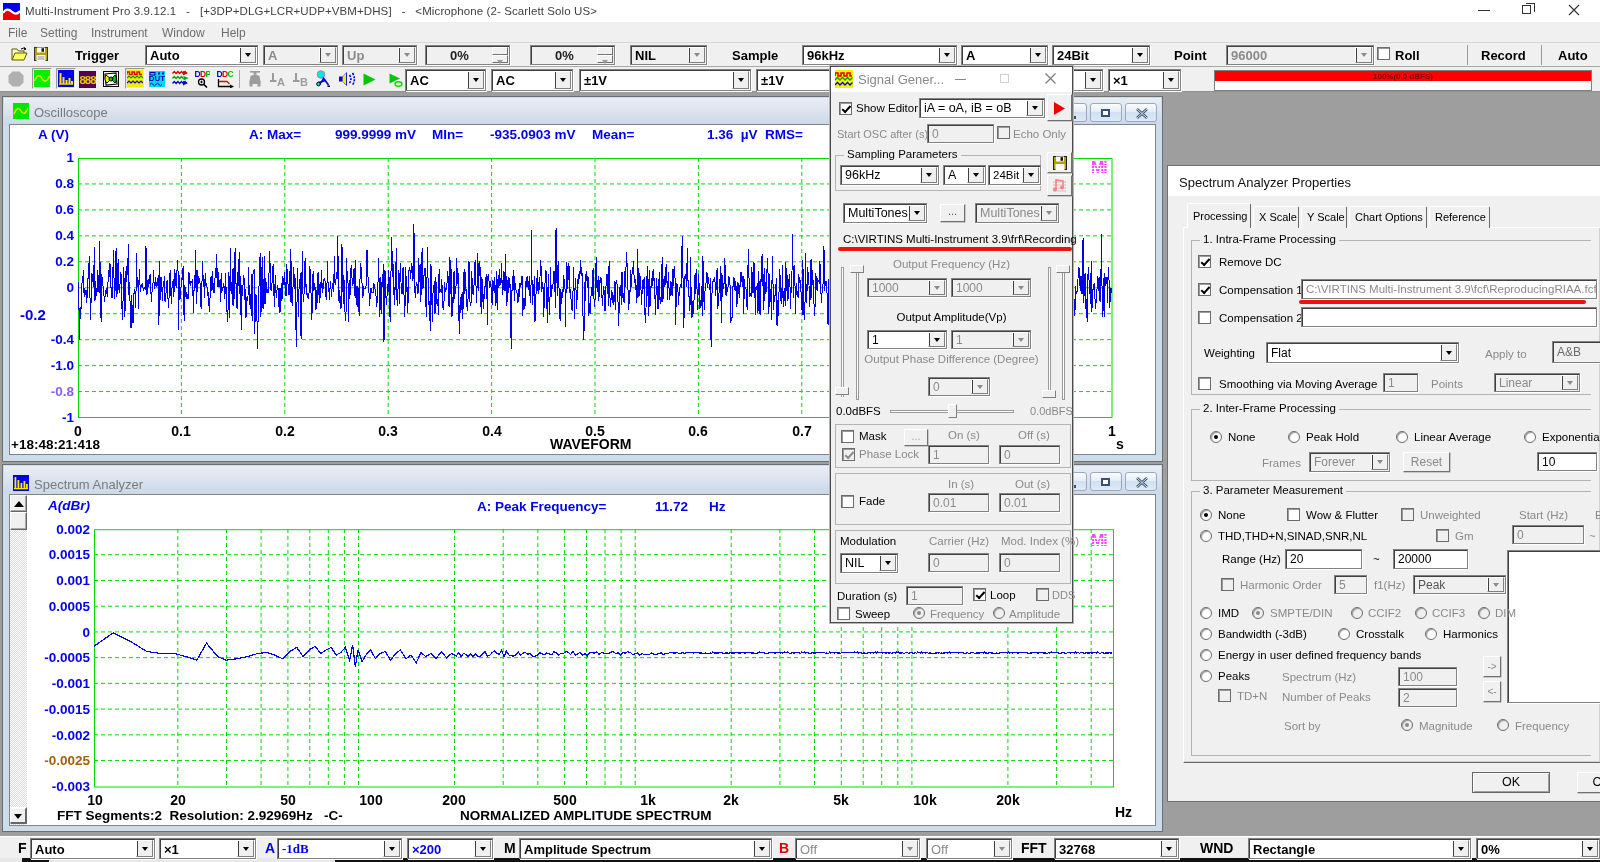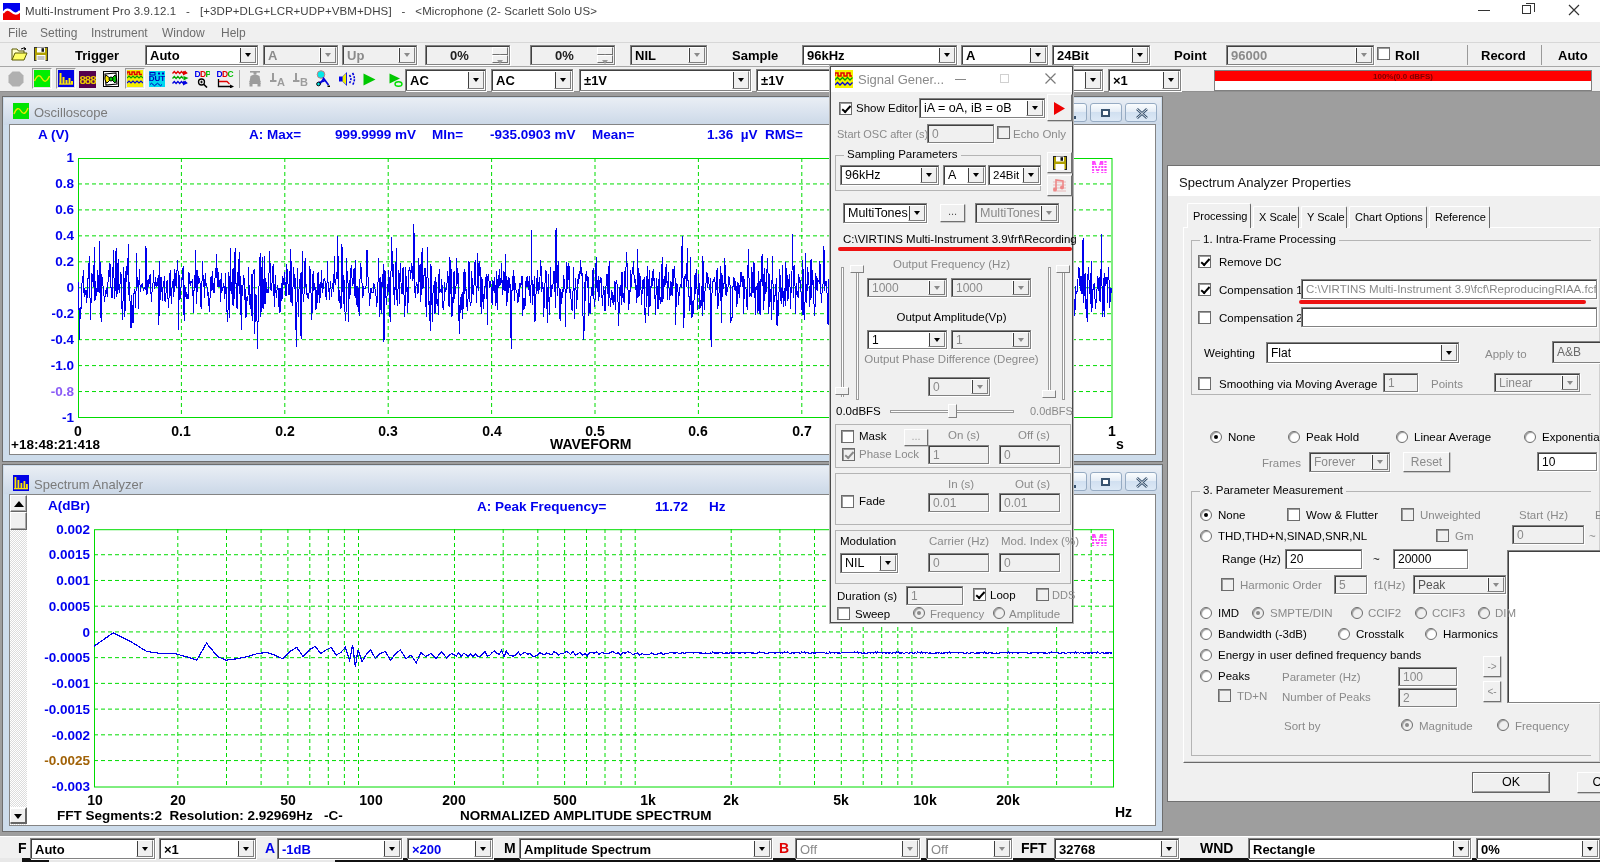--- a/index.html
+++ b/index.html
@@ -304,21 +304,21 @@
 <div class="lbl b" style="left:432px;top:127px;font-size:13.5px;color:#0000ee;">MIn=</div>
 <div class="lbl b" style="left:490px;top:127px;font-size:13.5px;color:#0000ee;">-935.0903 mV</div>
 <div class="lbl b" style="left:592px;top:127px;font-size:13.5px;color:#0000ee;">Mean=</div>
 <div class="lbl b" style="left:707px;top:127px;font-size:13.5px;color:#0000ee;">1.36&nbsp;&nbsp;µV&nbsp;&nbsp;RMS=</div>
 <div class="lbl b" style="left:20px;top:150px;width:54px;text-align:right;font-size:13.5px;color:#0000ee;">1</div>
 <div class="lbl b" style="left:20px;top:176px;width:54px;text-align:right;font-size:13.5px;color:#0000ee;">0.8</div>
 <div class="lbl b" style="left:20px;top:202px;width:54px;text-align:right;font-size:13.5px;color:#0000ee;">0.6</div>
 <div class="lbl b" style="left:20px;top:228px;width:54px;text-align:right;font-size:13.5px;color:#0000ee;">0.4</div>
 <div class="lbl b" style="left:20px;top:254px;width:54px;text-align:right;font-size:13.5px;color:#0000ee;">0.2</div>
 <div class="lbl b" style="left:20px;top:280px;width:54px;text-align:right;font-size:13.5px;color:#0000ee;">0</div>
-<div class="lbl b" style="left:20px;top:306px;width:54px;text-align:right;font-size:13px;color:#0000ee;">-0.2</div>
+<div class="lbl b" style="left:20px;top:306px;width:54px;font-size:15px;color:#0000ee;">-0.2</div>
 <div class="lbl b" style="left:20px;top:332px;width:54px;text-align:right;font-size:13.5px;color:#0000ee;">-0.4</div>
 <div class="lbl b" style="left:20px;top:358px;width:54px;text-align:right;font-size:13.5px;color:#0000ee;">-1.0</div>
 <div class="lbl b" style="left:20px;top:384px;width:54px;text-align:right;font-size:13.5px;color:#8b5cf6;">-0.8</div>
 <div class="lbl b" style="left:20px;top:410px;width:54px;text-align:right;font-size:13.5px;color:#0000ee;">-1</div>
 <div class="lbl b" style="left:53px;top:423px;width:50px;text-align:center;font-size:14px;">0</div>
 <div class="lbl b" style="left:156px;top:423px;width:50px;text-align:center;font-size:14px;">0.1</div>
 <div class="lbl b" style="left:260px;top:423px;width:50px;text-align:center;font-size:14px;">0.2</div>
 <div class="lbl b" style="left:363px;top:423px;width:50px;text-align:center;font-size:14px;">0.3</div>
 <div class="lbl b" style="left:467px;top:423px;width:50px;text-align:center;font-size:14px;">0.4</div>
 <div class="lbl b" style="left:570px;top:423px;width:50px;text-align:center;font-size:14px;">0.5</div>
@@ -374,21 +374,21 @@
   <div class="abs" style="left:0;top:0;width:17px;height:17px;background:#f0f0f0;border:1px solid #fff;border-right-color:#666;border-bottom-color:#666;box-shadow:inset -1px -1px 0 #a8a8a8;">
         <i style="position:absolute;left:3px;top:5px;border:5px solid transparent;border-bottom:6px solid #000;border-top:none;"></i>
       </div>
   <div class="abs" style="left:0;top:17px;width:17px;height:18px;background:#f0f0f0;border:1px solid #fff;border-right-color:#666;border-bottom-color:#666;box-shadow:inset -1px -1px 0 #a8a8a8;"></div>
   <div class="abs" style="left:0;top:312px;width:17px;height:17px;background:#f0f0f0;border:1px solid #fff;border-right-color:#666;border-bottom-color:#666;box-shadow:inset -1px -1px 0 #a8a8a8;">
         <i style="position:absolute;left:3px;top:5px;border:5px solid transparent;border-top:6px solid #000;border-bottom:none;"></i>
       </div>
  </div>
 </div>
 
-<div class="lbl b" style="left:48px;top:498px;font-size:13.5px;color:#0000ee;">A(dBr)</div>
+<div class="lbl b" style="left:48px;top:498px;font-size:13.5px;color:#0000ee;font-style:italic;">A(dBr)</div>
 <div class="lbl b" style="left:477px;top:499px;font-size:13.5px;color:#0000ee;">A: Peak Frequency=</div>
 <div class="lbl b" style="left:655px;top:499px;font-size:13.5px;color:#0000ee;">11.72</div>
 <div class="lbl b" style="left:709px;top:499px;font-size:13.5px;color:#0000ee;">Hz</div>
 <div class="lbl b" style="left:18px;top:522px;width:72px;text-align:right;font-size:13.5px;color:#0000ee;">0.002</div>
 <div class="lbl b" style="left:18px;top:547px;width:72px;text-align:right;font-size:13.5px;color:#0000ee;">0.0015</div>
 <div class="lbl b" style="left:18px;top:573px;width:72px;text-align:right;font-size:13.5px;color:#0000ee;">0.001</div>
 <div class="lbl b" style="left:18px;top:599px;width:72px;text-align:right;font-size:13.5px;color:#0000ee;">0.0005</div>
 <div class="lbl b" style="left:18px;top:625px;width:72px;text-align:right;font-size:13.5px;color:#0000ee;">0</div>
 <div class="lbl b" style="left:18px;top:650px;width:72px;text-align:right;font-size:13.5px;color:#0000ee;">-0.0005</div>
 <div class="lbl b" style="left:18px;top:676px;width:72px;text-align:right;font-size:13.5px;color:#0000ee;">-0.001</div>
@@ -433,21 +433,21 @@
 <div class="combo" style="left:30px;top:838px;width:125px;height:21px;">
     <span class="tx b" style="font-size:13px;">Auto</span>
     <span class="ar"></span>
   </div>
 <div class="combo" style="left:159px;top:838px;width:97px;height:21px;">
     <span class="tx b" style="font-size:13px;">×1</span>
     <span class="ar"></span>
   </div>
 <div class="lbl b" style="left:265px;top:840px;font-size:14px;color:#0000ee;">A</div>
 <div class="combo" style="left:277px;top:838px;width:125px;height:21px;">
-    <span class="tx b" style="font-size:13px;color:#0000ee;">-1dB</span>
+    <span class="tx b" style="font-size:13px;color:#0000ee;font-family:Liberation Serif, serif;">-1dB</span>
     <span class="ar"></span>
   </div>
 <div class="combo" style="left:407px;top:838px;width:86px;height:21px;">
     <span class="tx b" style="font-size:13px;color:#0000ee;">×200</span>
     <span class="ar"></span>
   </div>
 <div class="lbl b" style="left:504px;top:840px;font-size:14px;">M</div>
 <div class="combo" style="left:519px;top:838px;width:253px;height:21px;">
     <span class="tx b" style="font-size:13px;">Amplitude Spectrum</span>
     <span class="ar"></span>
@@ -694,20 +694,23 @@
     <div class="lbl" style="left:51px;top:212px;">Smoothing via Moving Average</div>
  <div class="fld dis" style="left:215px;top:207px;width:35px;height:19px;">
       <span class="tx" style="font-size:12px;">1</span>
     </div>
  <div class="lbl dis-t" style="left:263px;top:212px;">Points</div>
  <div class="combo dis" style="left:326px;top:207px;width:86px;height:19px;">
       <span class="tx" style="font-size:12px;">Linear</span>
       <span class="ar"></span>
     </div>
 
+ <div class="grp" style="left:23px;top:243px;width:400px;height:72px;border-right:none;">
+      <span>2. Inter-Frame Processing</span>
+    </div>
  <div class="rad on" style="left:42px;top:265px;"></div>
     <div class="lbl" style="left:60px;top:265px;">None</div>
  <div class="rad" style="left:120px;top:265px;"></div>
     <div class="lbl" style="left:138px;top:265px;">Peak Hold</div>
  <div class="rad" style="left:228px;top:265px;"></div>
     <div class="lbl" style="left:246px;top:265px;">Linear Average</div>
  <div class="rad" style="left:356px;top:265px;"></div>
     <div class="lbl" style="left:374px;top:265px;">Exponential A</div>
  <div class="lbl dis-t" style="left:94px;top:291px;">Frames</div>
  <div class="combo dis" style="left:141px;top:286px;width:81px;height:20px;">
@@ -770,21 +773,21 @@
  <div class="rad" style="left:32px;top:462px;"></div>
     <div class="lbl" style="left:50px;top:462px;">Bandwidth (-3dB)</div>
  <div class="rad" style="left:170px;top:462px;"></div>
     <div class="lbl" style="left:188px;top:462px;">Crosstalk</div>
  <div class="rad" style="left:257px;top:462px;"></div>
     <div class="lbl" style="left:275px;top:462px;">Harmonics</div>
  <div class="rad" style="left:32px;top:483px;"></div>
     <div class="lbl" style="left:50px;top:483px;">Energy in user defined frequency bands</div>
  <div class="rad" style="left:32px;top:504px;"></div>
     <div class="lbl" style="left:50px;top:504px;">Peaks</div>
- <div class="lbl dis-t" style="left:114px;top:505px;">Parameter (Hz)</div>
+ <div class="lbl dis-t" style="left:114px;top:505px;">Spectrum (Hz)</div>
  <div class="fld dis" style="left:230px;top:501px;width:59px;height:19px;">
       <span class="tx" style="font-size:12px;">100</span>
     </div>
  <div class="btn" style="left:315px;top:490px;width:18px;height:21px;font-size:10px;color:#8a8a8a;line-height:19px;">-&gt;</div>
  <div class="btn" style="left:315px;top:515px;width:18px;height:21px;font-size:10px;color:#8a8a8a;line-height:19px;">&lt;-</div>
  <div class="cb dis" style="left:50px;top:523px;"></div>
     <div class="lbl dis-t" style="left:69px;top:524px;">TD+N</div>
  <div class="lbl dis-t" style="left:114px;top:525px;">Number of Peaks</div>
  <div class="fld dis" style="left:230px;top:522px;width:59px;height:19px;">
       <span class="tx" style="font-size:12px;">2</span>

